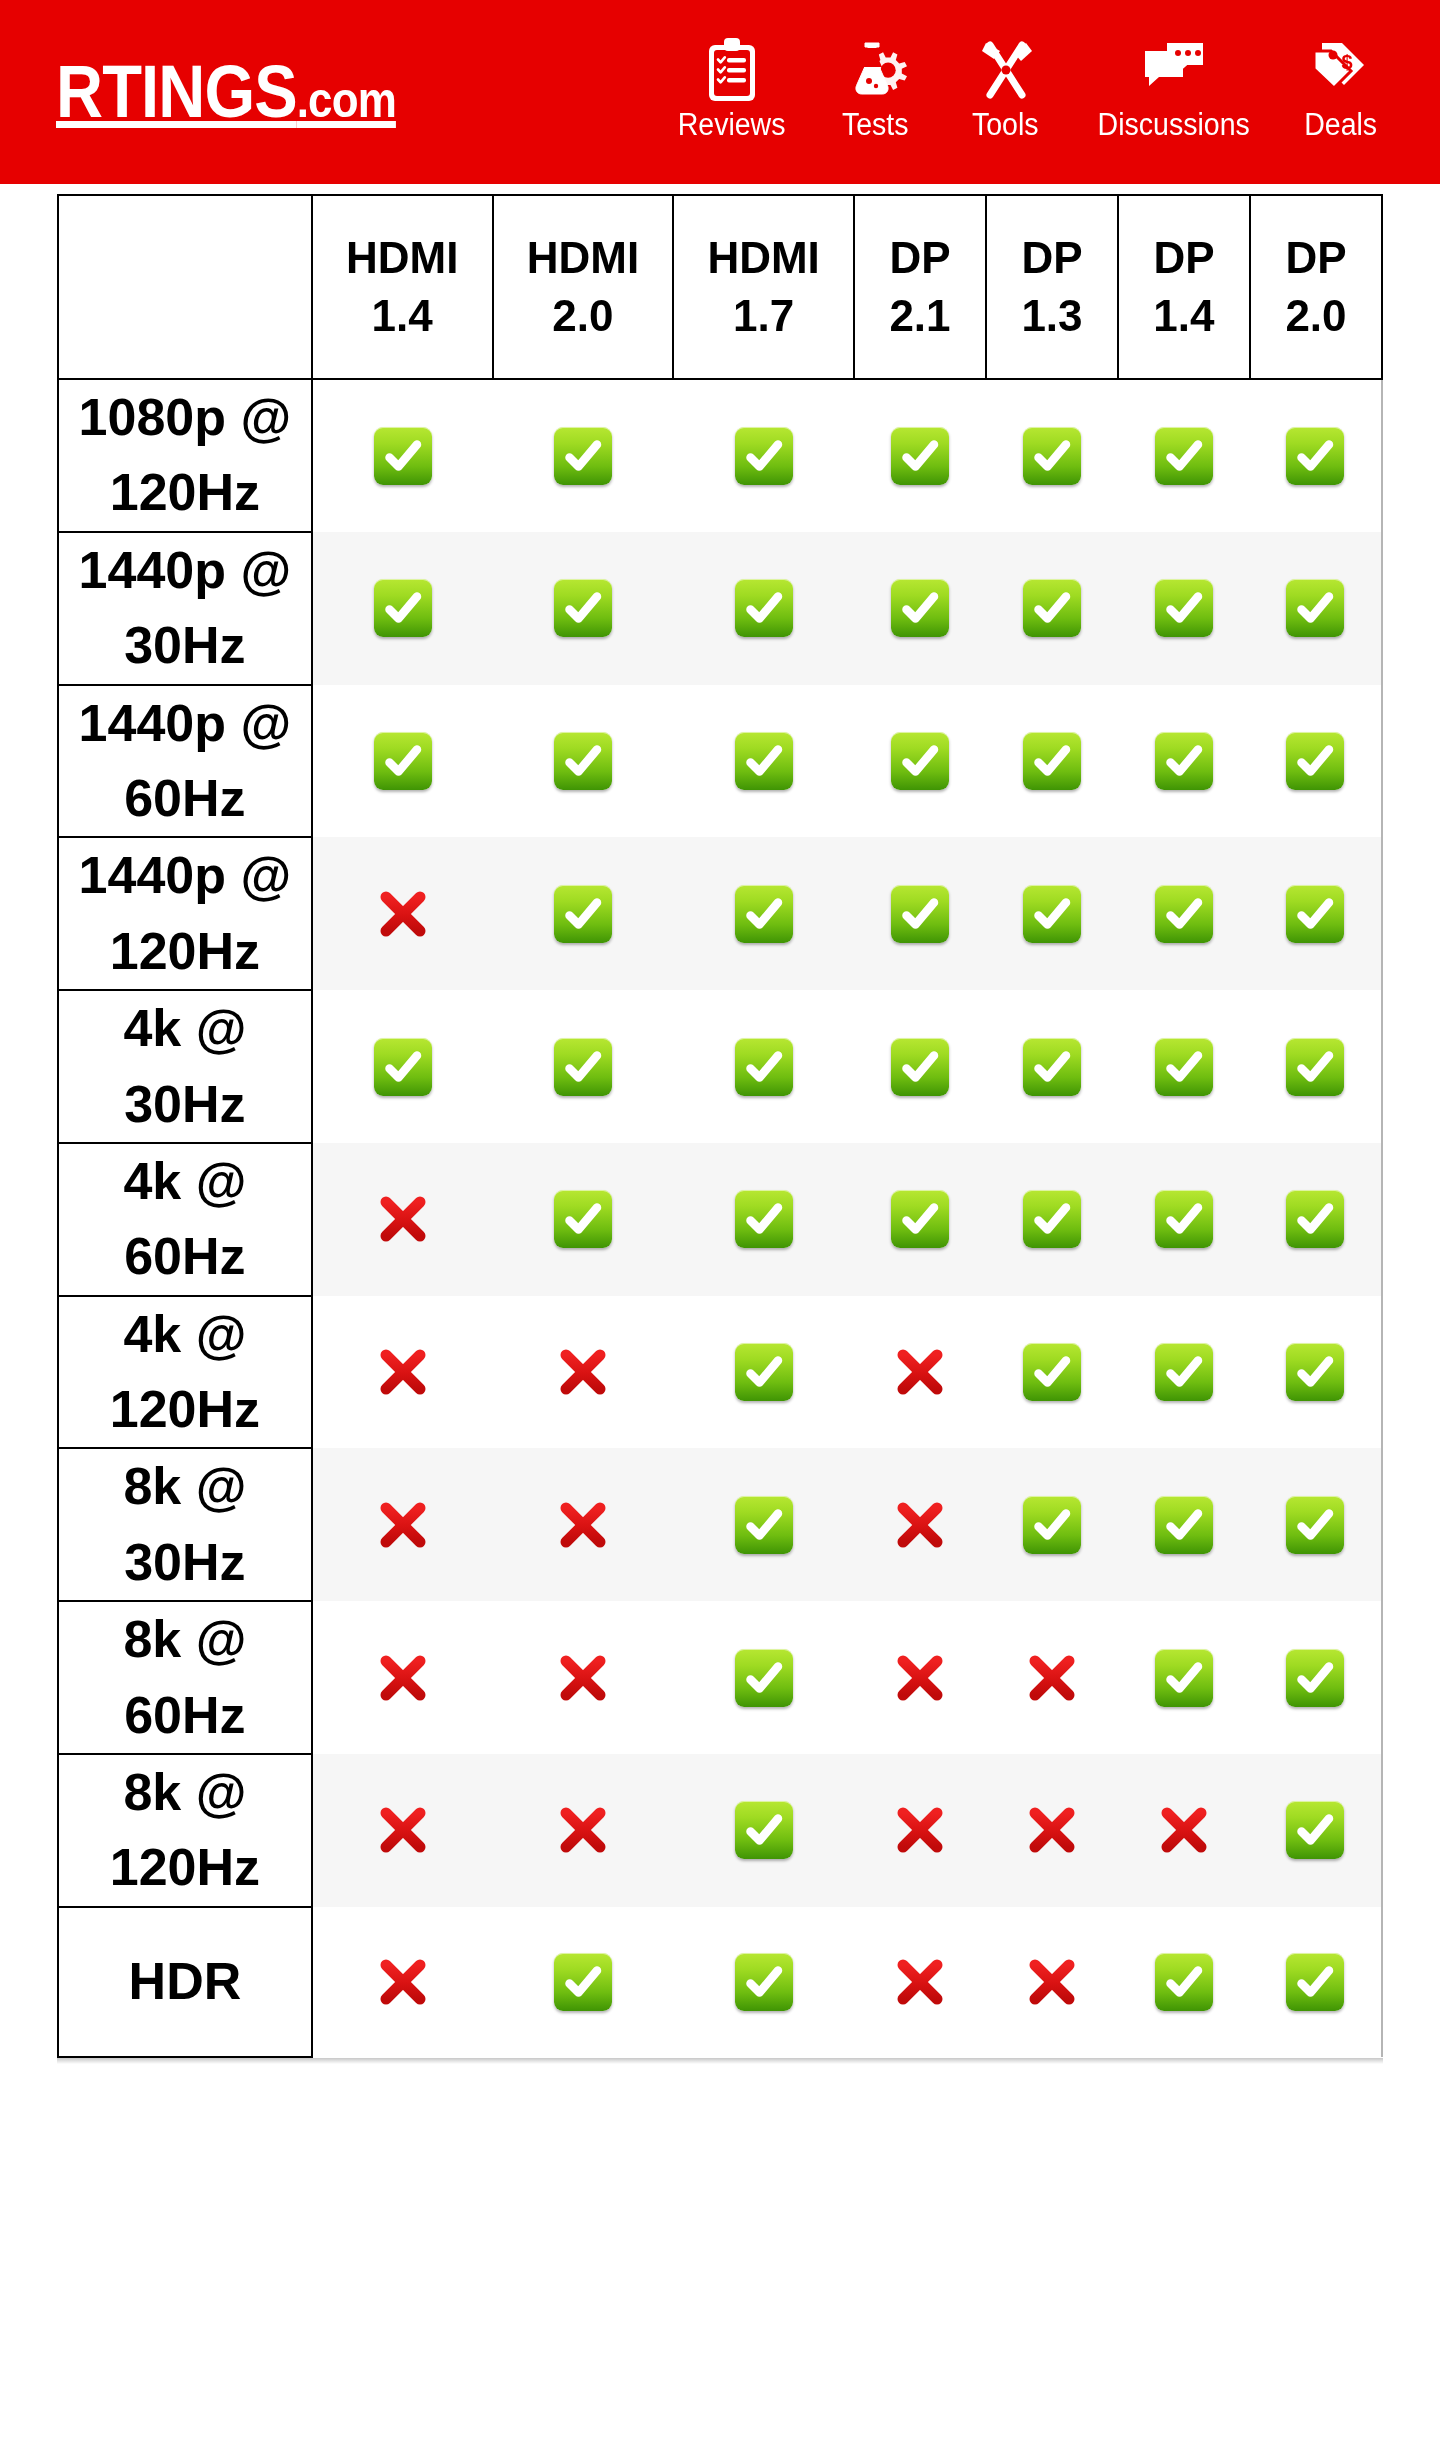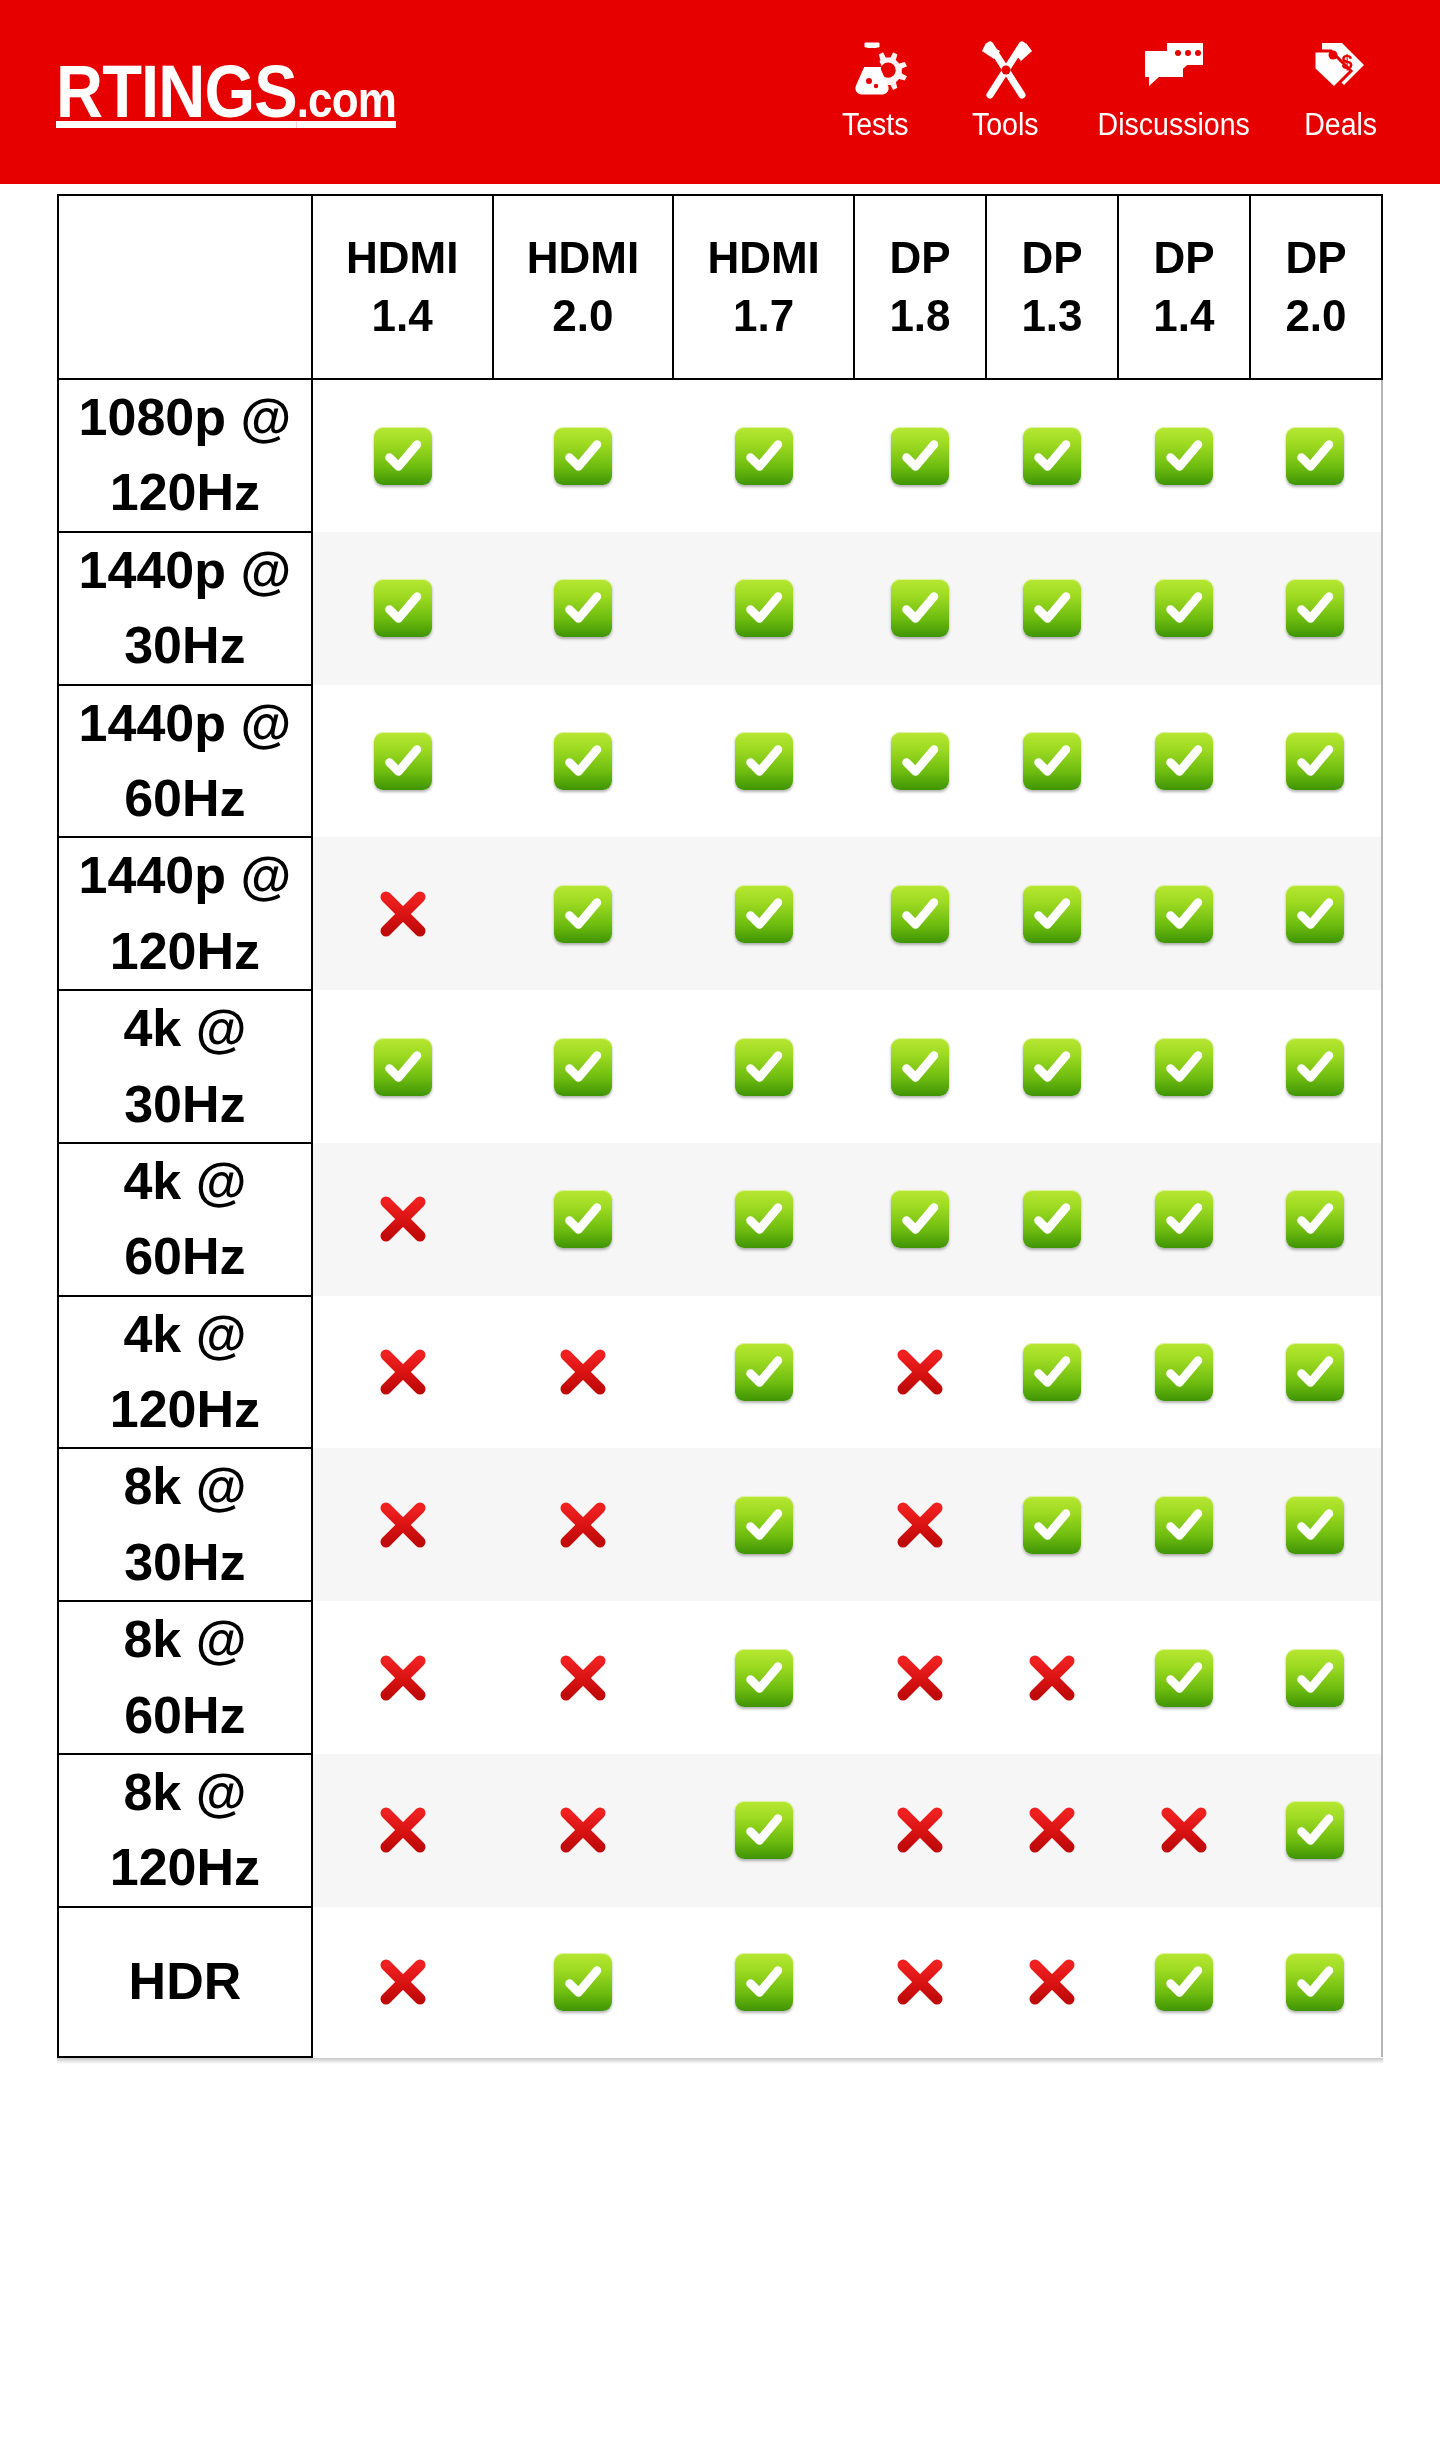--- a/index.html
+++ b/index.html
@@ -168,20 +168,37 @@
 </style>
 </head>
 <body>
 
 <div class="site-header">
 
   <a class="logo" href="#"><span>RTINGS</span><span class="dotcom">.com</span></a>
 
   <nav class="nav">
 
+    <a class="nav-item" href="#">
+      <span class="nav-icon">
+        <svg width="58" height="66" viewBox="0 0 58 66" fill="none">
+          <rect x="6" y="8" width="46" height="56" rx="6" fill="#fff"></rect>
+          <rect x="11" y="13" width="36" height="46" rx="3" fill="#e60000"></rect>
+          <rect x="21" y="1" width="16" height="13" rx="4" fill="#fff"></rect>
+          <circle cx="29" cy="6" r="4" fill="#fff"></circle>
+          <rect x="24" y="21" width="19" height="4.5" rx="2" fill="#fff"></rect>
+          <rect x="24" y="31" width="19" height="4.5" rx="2" fill="#fff"></rect>
+          <rect x="24" y="41" width="19" height="4.5" rx="2" fill="#fff"></rect>
+          <path d="M15 22.5l2.6 2.8 4.2-5" stroke="#fff" stroke-width="2.6" fill="none" stroke-linecap="round" stroke-linejoin="round"></path>
+          <path d="M15 32.5l2.6 2.8 4.2-5" stroke="#fff" stroke-width="2.6" fill="none" stroke-linecap="round" stroke-linejoin="round"></path>
+          <path d="M15 42.5l2.6 2.8 4.2-5" stroke="#fff" stroke-width="2.6" fill="none" stroke-linecap="round" stroke-linejoin="round"></path>
+        </svg>
+      </span>
+      <span class="nav-label">Reviews</span>
+    </a>
 
     <a class="nav-item" href="#">
       <span class="nav-icon">
         <svg width="64" height="66" viewBox="0 0 64 66" fill="none">
           <g fill="#fff">
             <path d="M46.5 20.5l2.6-5.2 4.3 2.3-1.6 5.5 3.4 3.4 5.5-1.6 2.3 4.3-5.2 2.6v4.8l5.2 2.6-2.3 4.3-5.5-1.6-3.4 3.4 1.6 5.5-4.3 2.3-2.6-5.2h-4.8l-2.6 5.2-4.3-2.3 1.6-5.5-3.4-3.4-5.5 1.6-2.3-4.3 5.2-2.6v-4.8l-5.2-2.6 2.3-4.3 5.5 1.6 3.4-3.4-1.6-5.5 4.3-2.3 2.6 5.2z" opacity="0.95"></path>
           </g>
           <circle cx="44.1" cy="33.2" r="7.6" fill="#e60000"></circle>
           <path d="M21 6h14v4h-3v12.5l11.5 26c1.8 4.1-.6 8.5-5 8.5H17.5c-4.4 0-6.8-4.4-5-8.5L24 22.5V10h-3V6z" fill="#fff" stroke="#fff" stroke-width="1"></path>
           <path d="M21.5 11h13v11l3.5 8h-20l3.5-8V11z" fill="#e60000"></path>
@@ -260,21 +277,21 @@
         <th>
           <span class="hline">HDMI</span>
           <span class="hline">2.0</span>
         </th>
         <th>
           <span class="hline">HDMI</span>
           <span class="hline">1.7</span>
         </th>
         <th>
           <span class="hline">DP</span>
-          <span class="hline">1.8</span>
+          <span class="hline">2.1</span>
         </th>
         <th>
           <span class="hline">DP</span>
           <span class="hline">1.3</span>
         </th>
         <th>
           <span class="hline">DP</span>
           <span class="hline">1.4</span>
         </th>
         <th>

